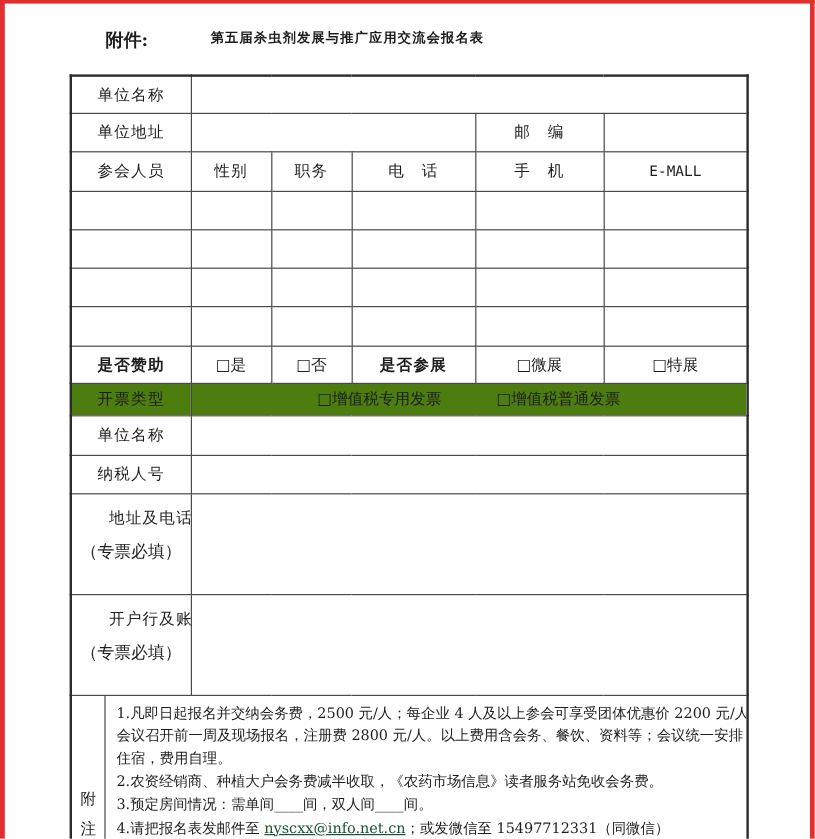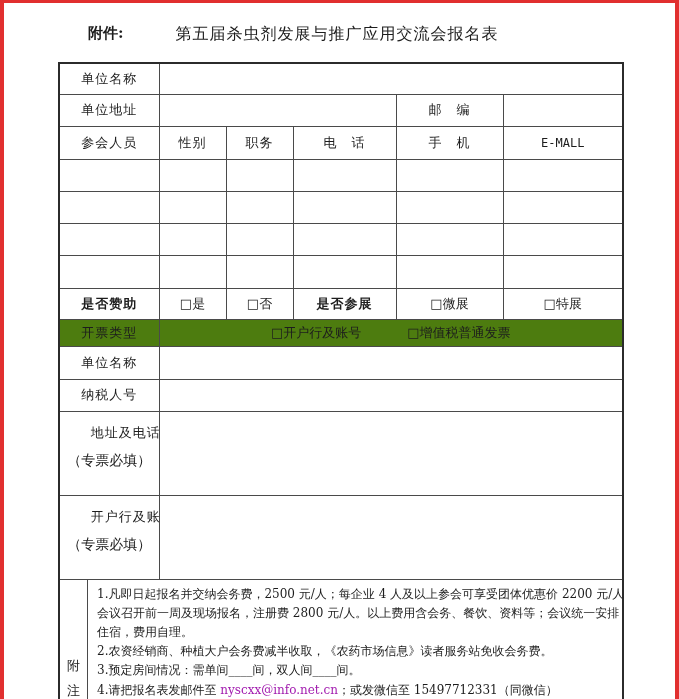--- a/index.html
+++ b/index.html
@@ -16,21 +16,21 @@
     border-left:4px solid #e12f2f;
     border-right:4px solid #e12f2f;
     border-top:3px solid #e12f2f;
     pointer-events:none;
   }
   .title-bar {
     position:absolute; left:88px; top:24px; width:540px;
     display:flex; align-items:flex-start;
   }
   .attachment-label { font-weight:bold; font-size:15px; }
-  .page-title { font-weight:normal; font-size:16px; margin-left:52px; letter-spacing:1px; }
+  .page-title { font-weight:bold; font-size:11px; margin-left:52px; letter-spacing:1px; }
 
   table.reg {
     position:absolute; left:58px; top:62px; width:564px;
     border-collapse:collapse; table-layout:fixed;
     border:2px solid #2b2b2b;
   }
   td {
     border:1px solid #4a4a4a;
     font-size:13px;
     text-align:center;
@@ -50,21 +50,21 @@
   .notes-wrap { display:flex; height:198px; }
   .notes-label {
     width:28px; border-right:1px solid #4a4a4a;
     display:flex; flex-direction:column; align-items:center; justify-content:center;
     gap:7px; font-size:13px; flex:none;
   }
   .notes-body {
     flex:1; text-align:left; padding:5px 2px 2px 9px;
     font-size:12px; line-height:19.2px; white-space:nowrap; overflow:hidden;
   }
-  .email-link { color:#a21caf; }
+  .email-link { color:#14532d; text-decoration:underline; }
 </style>
 </head>
 <body>
 
 <div class="red-frame"></div>
 
 <div class="title-bar">
   <span class="attachment-label">附件:</span>
   <span class="page-title">第五届杀虫剂发展与推广应用交流会报名表</span>
 </div>
@@ -140,21 +140,21 @@
     <td>□否</td>
     <td class="lbl bold">是否参展</td>
     <td>□微展</td>
     <td>□特展</td>
   </tr>
 
   <tr class="h27 invoice-row">
     <td class="lbl">开票类型</td>
     <td colspan="5">
       <div class="invoice-options">
-        <span>□开户行及账号</span>
+        <span>□增值税专用发票</span>
         <span>□增值税普通发票</span>
       </div>
     </td>
   </tr>
 
   <tr class="h33">
     <td class="lbl">单位名称</td>
     <td colspan="5"></td>
   </tr>
 

